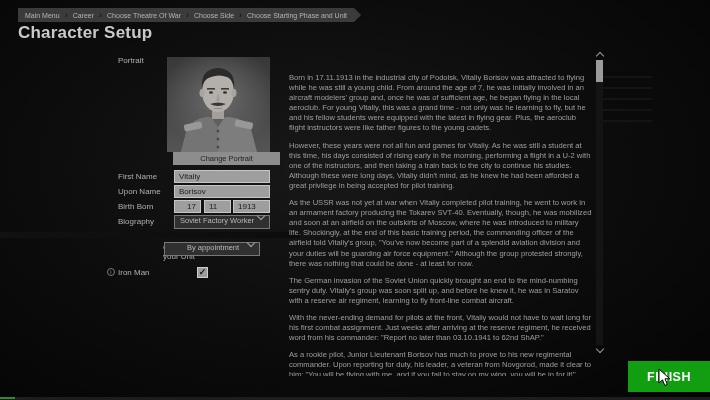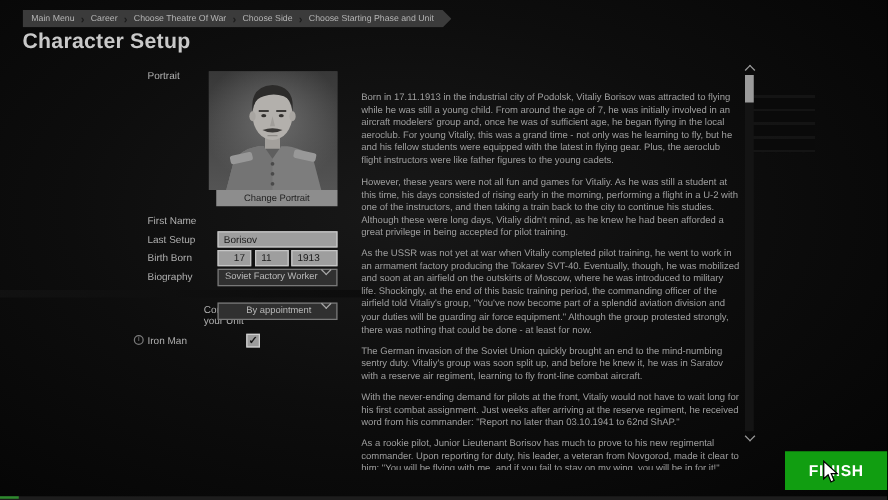--- a/index.html
+++ b/index.html
@@ -23,21 +23,21 @@
     clip-path: polygon(0 0, calc(100% - 7px) 0, 100% 50%, calc(100% - 7px) 100%, 0 100%); }
   .crumb { color:#b4b4b4; font-size:7px; white-space:nowrap; }
   .crumb-sep { color:#1c1c1c; font-size:9px; font-weight:bold; margin:0 5px; line-height:1; }
 
   .page-title { position:absolute; left:18px; top:23px; color:#c9c9c9; font-size:17px; font-weight:bold; letter-spacing:.2px; }
 
   
   .flabel { position:absolute; color:#b0b0b0; font-size:8px; }
   .portrait-box { position:absolute; left:167px; top:57px; width:103px; height:95px; background:#3e3e3e; }
   .portrait-box svg { display:block; }
-  .btn-change { position:absolute; left:173px; top:152px; width:97px; height:13px; background:#8d8d8d;
+  .btn-change { position:absolute; left:173px; top:152px; width:107px; height:13px; background:#8d8d8d;
     color:#1f1f1f; font-size:7.5px; display:flex; align-items:center; justify-content:center; border:none; }
   .tinput { position:absolute; height:13px; background:#9e9e9e; border:1px solid #c6c6c6;
     color:#1b1b1b; font-size:8px; font-family:"Liberation Sans", sans-serif; padding:0 4px; box-sizing:border-box; }
   .dropdown { position:absolute; height:14px; width:96px; background:#303030; border:1px solid #787878;
     box-sizing:border-box; display:flex; align-items:flex-start; justify-content:space-between; padding:0 5px; }
   .dropdown .dval { color:#b8b8b8; font-size:7.5px; white-space:nowrap; }
   .chev { width:5px; height:5px; border-right:1.5px solid #a8a8a8; border-bottom:1.5px solid #a8a8a8;
     transform:rotate(45deg); margin-top:-3px; }
   .checkbox { position:absolute; left:197px; top:267px; width:11px; height:11px; background:#9c9c9c;
     border:1px solid #cfcfcf; box-sizing:border-box; display:flex; align-items:center; justify-content:center; }
@@ -132,37 +132,38 @@
       <path d="M51 36 L49 44 L53 44 Z" fill="#a09d99"></path>
       <path d="M43 47 Q51 44 59 47 Q51 51 43 47 Z" fill="#3a3836"></path>
 
       <rect x="47" y="51" width="8" height="1" fill="#8e8b87"></rect>
     </svg>
   </div>
 
   <button class="btn-change">Change Portrait</button>
 
   <div class="flabel" style="left:118px; top:172px;">First Name</div>
+  <input class="tinput" style="left: 174px; top: 170px; width: 96px;" value="Vitaliy">
 
-  <div class="flabel" style="left:118px; top:187px;">Last Setup</div>
+  <div class="flabel" style="left:118px; top:187px;">Upon Name</div>
   <input class="tinput" style="left: 174px; top: 185px; width: 96px;" value="Borisov">
 
   <div class="flabel" style="left:118px; top:202px;">Birth Born</div>
   <input class="tinput" style="left: 174px; top: 200px; width: 27px; text-align: right;" value="17">
   <input class="tinput" style="left: 204px; top: 200px; width: 27px;" value="11">
   <input class="tinput" style="left: 233px; top: 200px; width: 37px;" value="1913">
 
   <div class="flabel" style="left:118px; top:217px;">Biography</div>
   <div class="dropdown" style="left:174px; top:215px;">
     <span class="dval">Soviet Factory Worker</span>
     <span class="chev"></span>
   </div>
 
   <div class="flabel" style="left:118px; top:243px; width:54px;margin-left:45px;">Command your Unit</div>
-  <div class="dropdown" style="left:174px; top:242px;padding-left:22px;">
+  <div class="dropdown" style="left:164px; top:242px;padding-left:22px;">
     <span class="dval">By appointment</span>
     <span class="chev"></span>
   </div>
 
   <div class="info-bubble">i</div>
   <div class="flabel" style="left:118px; top:268px;">Iron Man</div>
   <div class="checkbox">
     <span>✓</span>
   </div>
 

